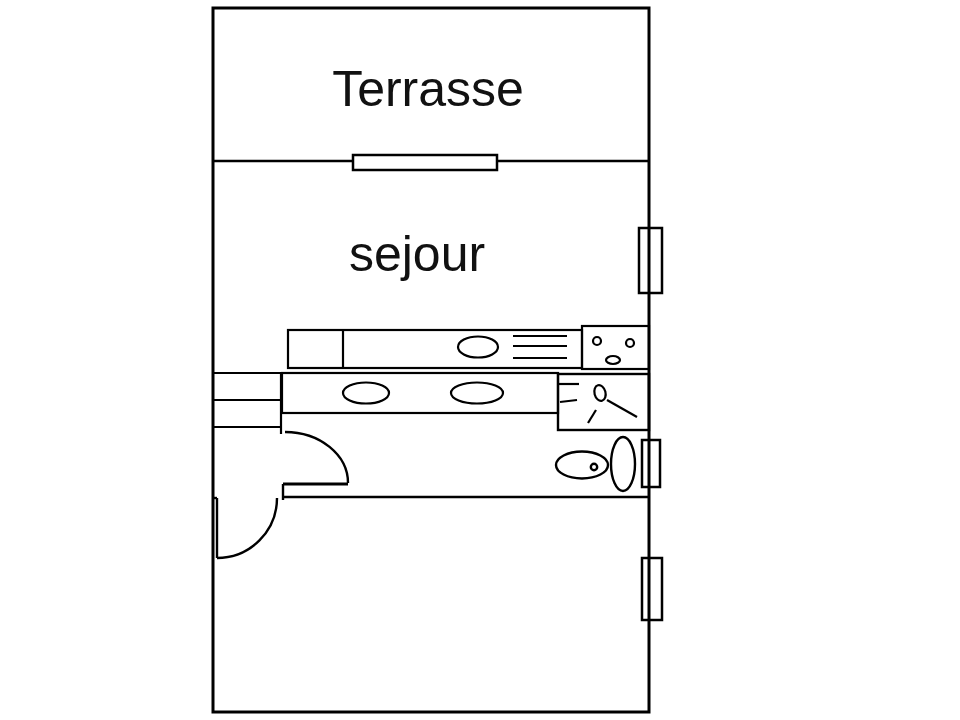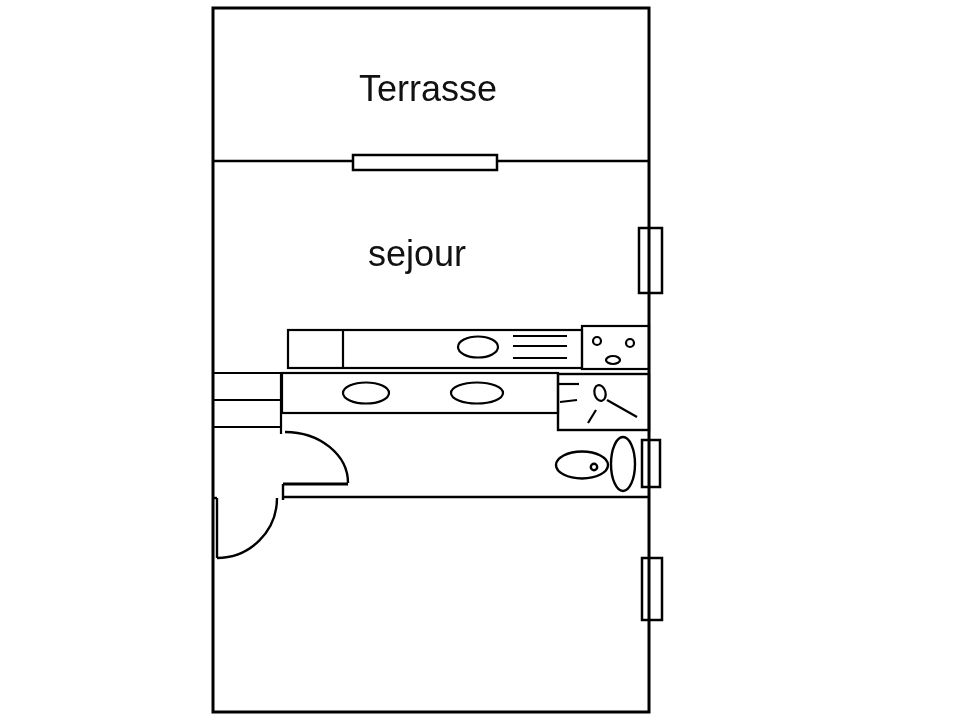--- a/index.html
+++ b/index.html
@@ -7,21 +7,21 @@
     position:relative;
     width:960px;height:720px;
     background:#fff;
     overflow:hidden;
     font-family:"Liberation Sans",sans-serif;
   }
   .plan-svg{position:absolute;left:0;top:0;width:960px;height:720px;}
   .room-label{
     position:absolute;
     transform:translate(-50%,-50%);
-    font-size:36px;
+    font-size:50px;
     line-height:1;
     color:#111;
     white-space:nowrap;
     user-select:none;
   }
 </style>
 </head>
 <body>
 
 <div class="stage">

